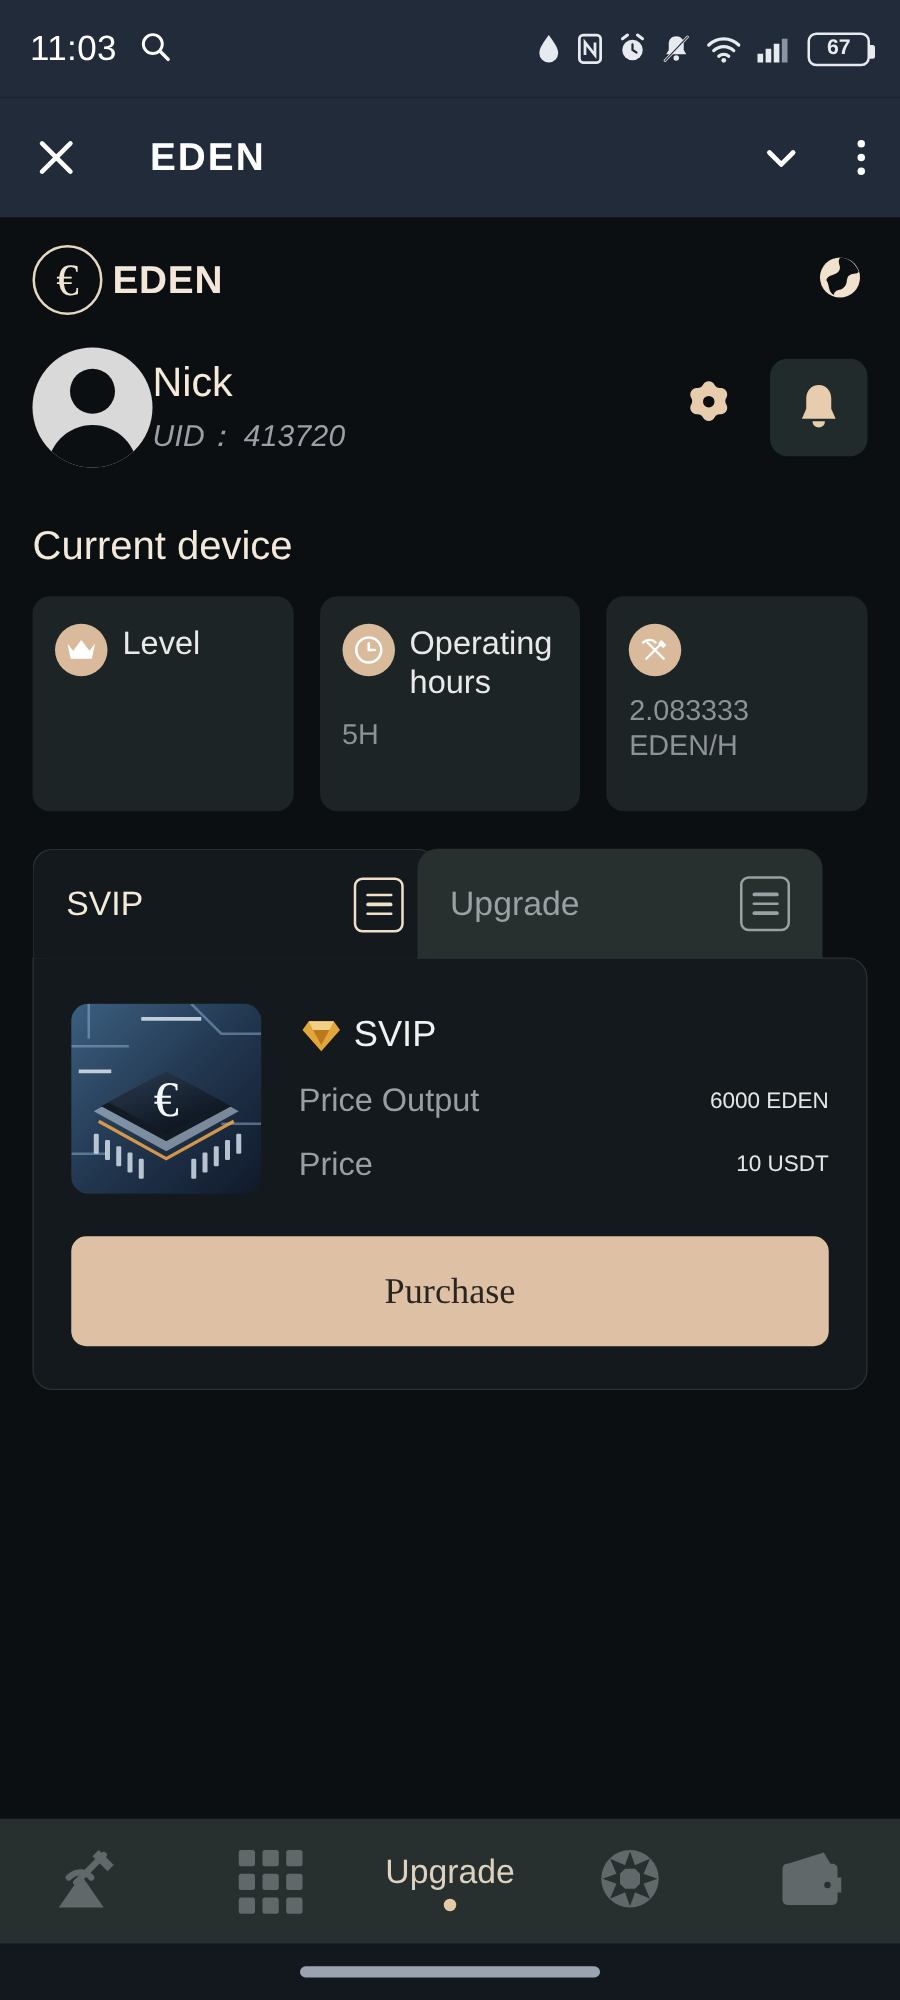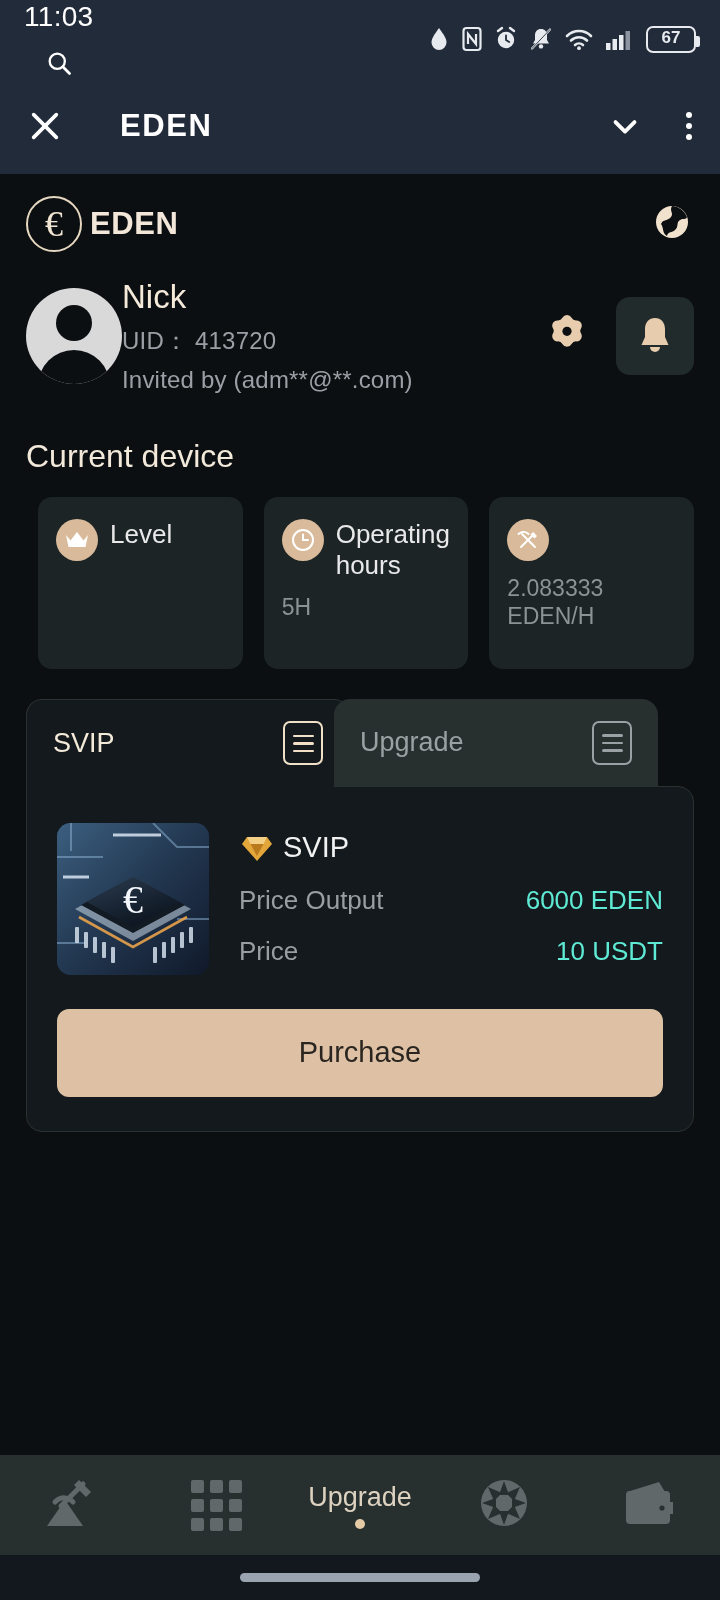--- a/index.html
+++ b/index.html
@@ -10,21 +10,21 @@
     overflow:hidden;
   }
   body { position:relative; }
 
   
   .statusbar{
     height:78px; background:#222b39;
     display:flex; align-items:center; justify-content:space-between;
     padding:0 24px;
   }
-  .sb-left{ display:flex; align-items:center; gap:16px;flex-direction:column; }
+  .sb-left{ display:flex; align-items:flex-start; gap:16px; }
   .sb-time{ color:#fff; font-size:28px; letter-spacing:.3px; }
   .sb-right{ display:flex; align-items:center; gap:11px; }
   .sb-ico{ display:flex; align-items:center; }
   .batt{
     width:50px;height:27px;border:2.5px solid #e7eaee;border-radius:7px;
     display:flex;align-items:flex-start;justify-content:center;position:relative;
   }
   .batt:after{content:"";position:absolute;right:-6px;top:8px;width:4px;height:11px;background:#e7eaee;border-radius:0 2px 2px 0;}
   .batt span{color:#e7eaee;font-size:17px;font-weight:bold;}
 
@@ -59,30 +59,30 @@
   
   .profile{display:flex;align-items:center;padding:26px 26px 0 26px;}
   .avatar{
     width:96px;height:96px;border-radius:50%;background:#d9d9d9;
     position:relative;overflow:hidden;flex:none;
   }
   .avatar:before{content:"";position:absolute;width:36px;height:36px;border-radius:50%;background:#0c0f12;left:30px;top:17px;}
   .avatar:after{content:"";position:absolute;width:72px;height:50px;border-radius:36px 36px 0 0;background:#0c0f12;left:12px;top:62px;}
   .pinfo{flex:1;}
   .pname{color:#f5ead9;font-size:33px;font-weight:500;line-height:1.15;}
-  .pline{color:#9aa0a6;font-size:24px;margin-top:9px;letter-spacing:.2px;}
+  .pline{color:#9aa0a6;font-size:24px;margin-top:9px;letter-spacing:.2px;font-style:italic;}
   .pactions{display:flex;align-items:center;gap:24px;}
   .bell-btn{
     width:78px;height:78px;border-radius:14px;background:#222b2c;
     display:flex;align-items:center;justify-content:center;cursor:pointer;
   }
 
   
   .section-title{color:#f3e9da;font-size:32px;padding:44px 26px 0 26px;font-weight:400;}
-  .cards{display:flex;gap:21px;padding:22px 26px 0 26px;margin-left:12px;}
+  .cards{display:flex;gap:21px;padding:22px 26px 0 26px;}
   .dcard{
     flex:1;background:#1c2426;border-radius:14px;padding:22px 18px 24px 18px;
     min-height:172px;
   }
   .dcard-head{display:flex;align-items:flex-start;gap:12px;}
   .dcirc{
     width:42px;height:42px;border-radius:50%;background:#d9bb9c;flex:none;
     display:flex;align-items:center;justify-content:center;
   }
   .dlabel{color:#e9e9e9;font-size:26px;line-height:1.18;}
@@ -115,26 +115,26 @@
   .prow{display:flex;gap:30px;}
   .chip{
     width:152px;height:152px;border-radius:14px;flex:none;overflow:hidden;position:relative;
     background:linear-gradient(150deg,#2f4a66 0%,#1d3047 45%,#121d2b 100%);
   }
   .prod{flex:1;display:flex;flex-direction:column;justify-content:center;}
   .ptitle{display:flex;align-items:center;gap:8px;}
   .ptitle span{color:#f1f1f1;font-size:29px;}
   .pkv{display:flex;justify-content:space-between;align-items:center;margin-top:20px;}
   .pk{color:#989ea2;font-size:26px;}
-  .pv{color:#5eead4;font-size:26px;}
+  .pv{color:#e5e5e5;font-size:18px;}
   .buy{
     margin-top:34px;width:100%;height:88px;border-radius:12px;background:#dec1a4;
     display:flex;align-items:center;justify-content:center;border:none;cursor:pointer;
   }
-  .buy span{color:#2a2520;font-size:29px;}
+  .buy span{color:#2a2520;font-size:29px;font-family:Liberation Serif, serif;}
 
   
   .bottomnav{
     position:absolute;left:0;right:0;bottom:45px;height:100px;background:#28302f;
     display:flex;align-items:center;
   }
   .nitem{flex:1;display:flex;flex-direction:column;align-items:center;justify-content:center;gap:6px;cursor:pointer;height:100%;}
   .nlabel{color:#ddd2c0;font-size:27px;}
   .ndot{width:10px;height:10px;border-radius:50%;background:#e4cba6;}
   .gridico{display:grid;grid-template-columns:repeat(3,13px);grid-template-rows:repeat(3,13px);gap:6px;}
@@ -241,21 +241,20 @@
           <path d="M22 6 C19 11 24 13 21 17 C18 21 13 19 11 24 C14 28 12 33 17 36 C18 31 22 33 25 30 C29 27 26 22 30 20 C33 18 36 20 37 17 C34 10 28 6 22 6 Z" fill="#0c0f12"></path>
         </svg>
     </span>
   </div>
 
   <div class="profile">
     <div class="avatar"></div>
     <div class="pinfo">
       <div class="pname">Nick</div>
       <div class="pline">UID：  413720</div>
-      <div class="pline">Invited by (adm**@**.com)</div>
     </div>
     <div class="pactions">
       <span>
         <svg width="50" height="50" viewBox="0 0 50 50">
             <path d="M25 6 a5.2 5.2 0 0 1 4.6 2.8 5.2 5.2 0 0 0 5.2 2.6 5.2 5.2 0 0 1 4.4 7.6 5.2 5.2 0 0 0 0 5.8 5.2 5.2 0 0 1-4.4 7.6 5.2 5.2 0 0 0-5.2 2.6 5.2 5.2 0 0 1-9.2 0 5.2 5.2 0 0 0-5.2-2.6 5.2 5.2 0 0 1-4.4-7.6 5.2 5.2 0 0 0 0-5.8 5.2 5.2 0 0 1 4.4-7.6 5.2 5.2 0 0 0 5.2-2.6 A5.2 5.2 0 0 1 25 6 Z" fill="#e7cdae"></path>
             <circle cx="25" cy="22.3" r="4.6" fill="#0c0f12"></circle>
           </svg>
       </span>
       <span class="bell-btn">
         <svg width="44" height="46" viewBox="0 0 44 46">

